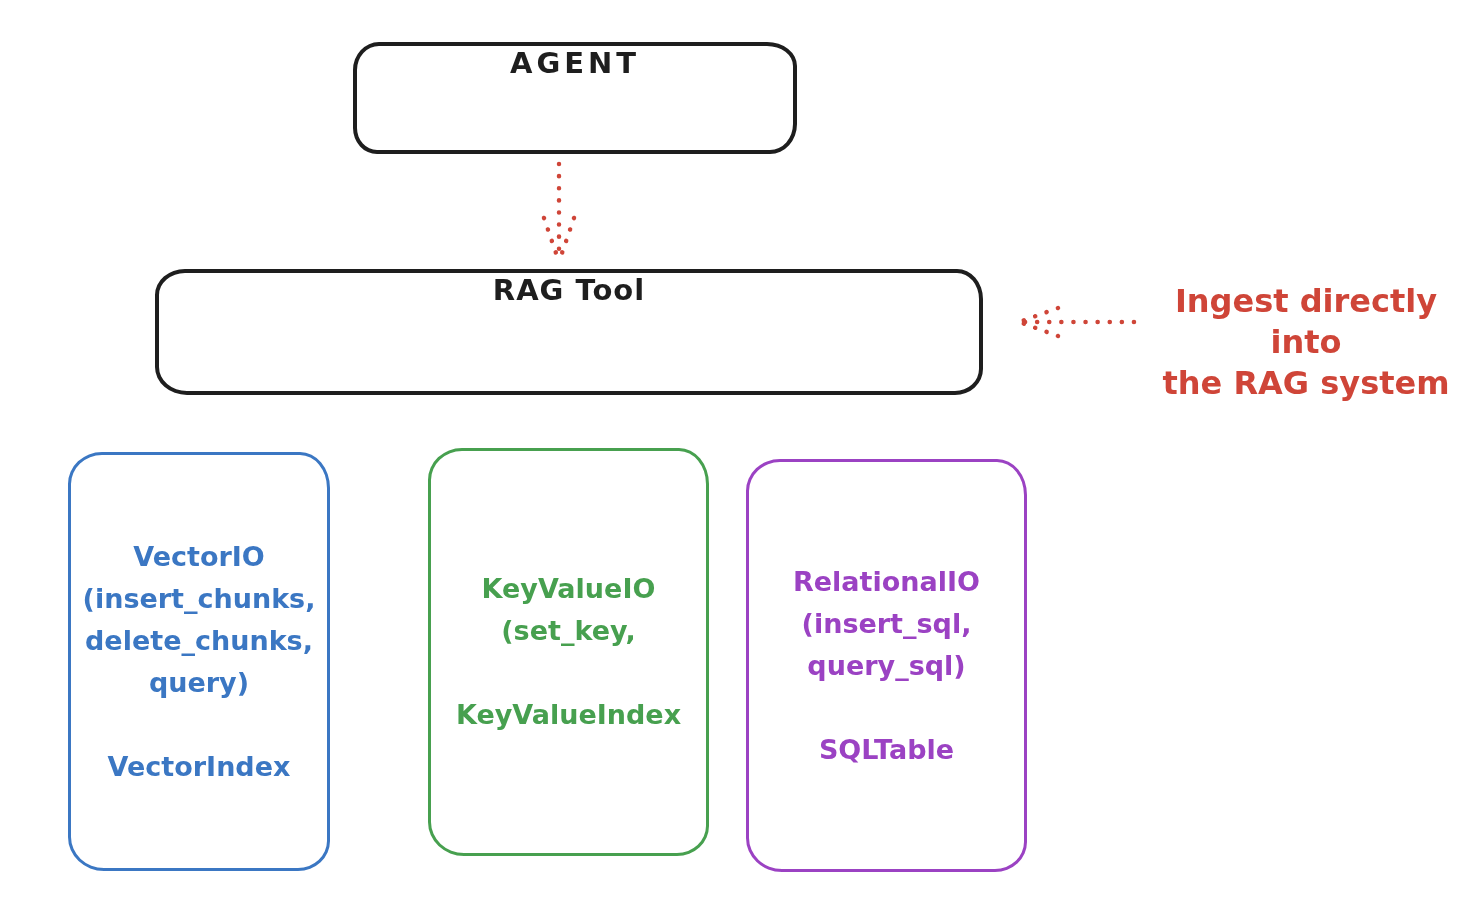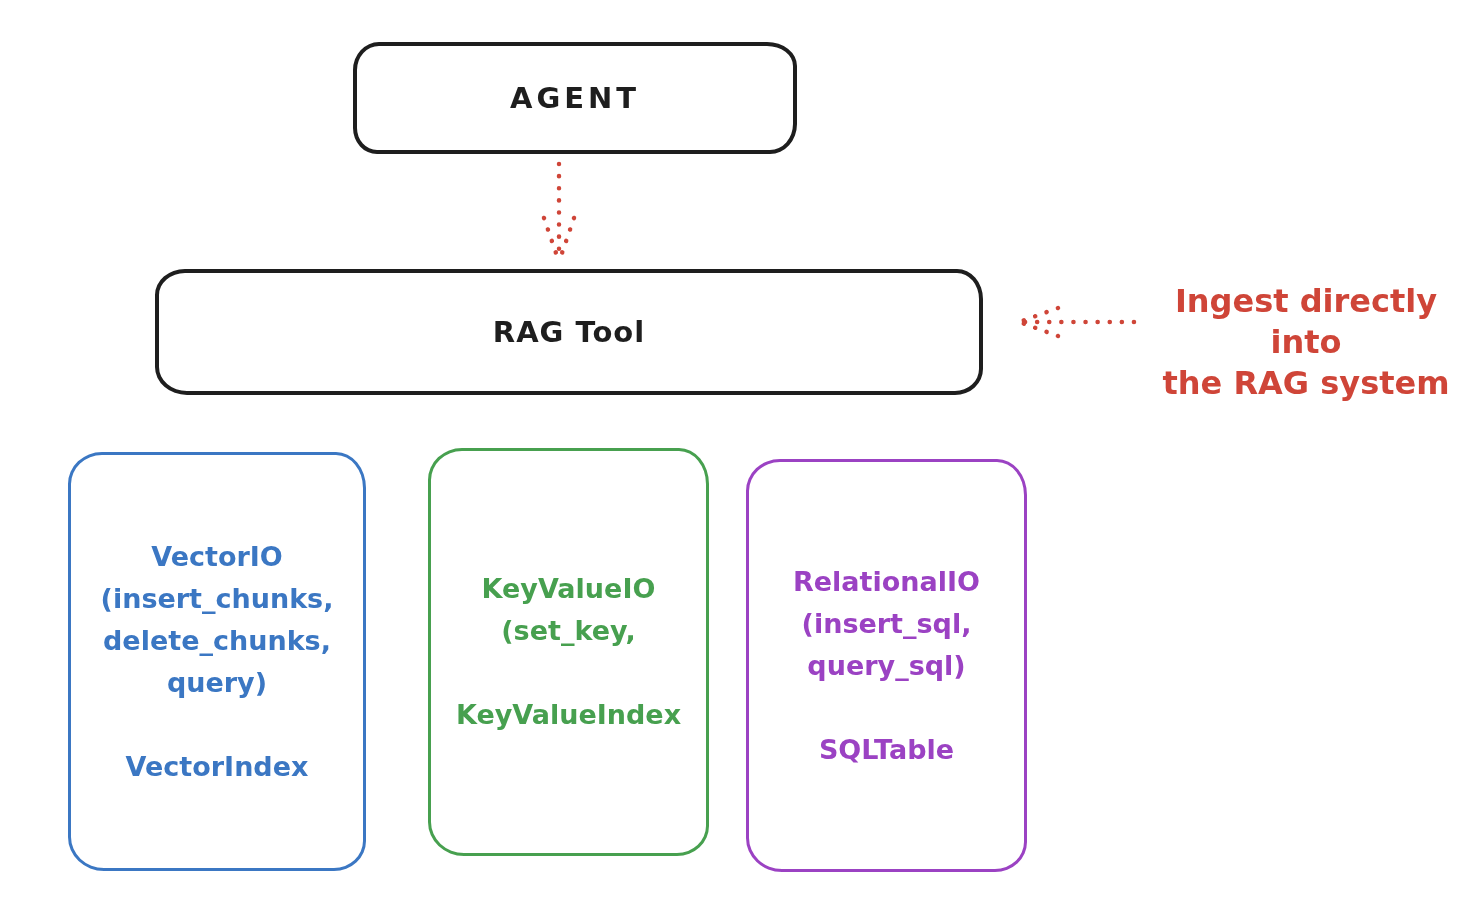--- a/index.html
+++ b/index.html
@@ -13,21 +13,21 @@
   body{
     font-family:"DejaVu Sans","Liberation Sans",sans-serif;
     width:1484px;height:910px;position:relative;overflow:hidden;
   }
   .canvas{position:absolute;inset:0;}
 
   
   .node{
     position:absolute;
     background:#ffffff;
-    display:flex;align-items:center;justify-content:center;
+    display:flex;justify-content:center;
     box-sizing:border-box;
     text-align:center;
   }
   .node-black{
     border:4px solid var(--ink);
     border-radius:26px 30px 27px 24px / 28px 24px 30px 26px;
     color:var(--ink);
   }
   .agent-box{left:353px;top:42px;width:444px;height:112px;}
   .agent-label{
@@ -36,21 +36,21 @@
   .rag-box{left:155px;top:269px;width:828px;height:126px;
     border-radius:30px 26px 28px 32px / 26px 30px 26px 28px;}
   .rag-label{font-size:29px;font-weight:700;color:var(--ink);letter-spacing:1px;}
 
   .backend{
     border-width:3.5px;border-style:solid;
     border-radius:34px 30px 32px 36px / 32px 36px 30px 34px;
     flex-direction:column;
     font-size:27px;font-weight:600;line-height:42px;
   }
-  .backend-blue{left:68px;top:452px;width:298px;height:419px;
+  .backend-blue{left:68px;top:452px;width:262px;height:419px;
     border-color:var(--blue);color:var(--blue);}
   .backend-green{left:428px;top:448px;width:281px;height:408px;
     border-color:var(--green);color:var(--green);}
   .backend-purple{left:746px;top:443px;width:281px;height:413px;
     border-color:var(--purple);color:var(--purple);margin-top:16px;}
   .spacer{height:42px;}
 
   .arrow{position:absolute;color:var(--red);}
   .arrow svg{display:block;}
 

